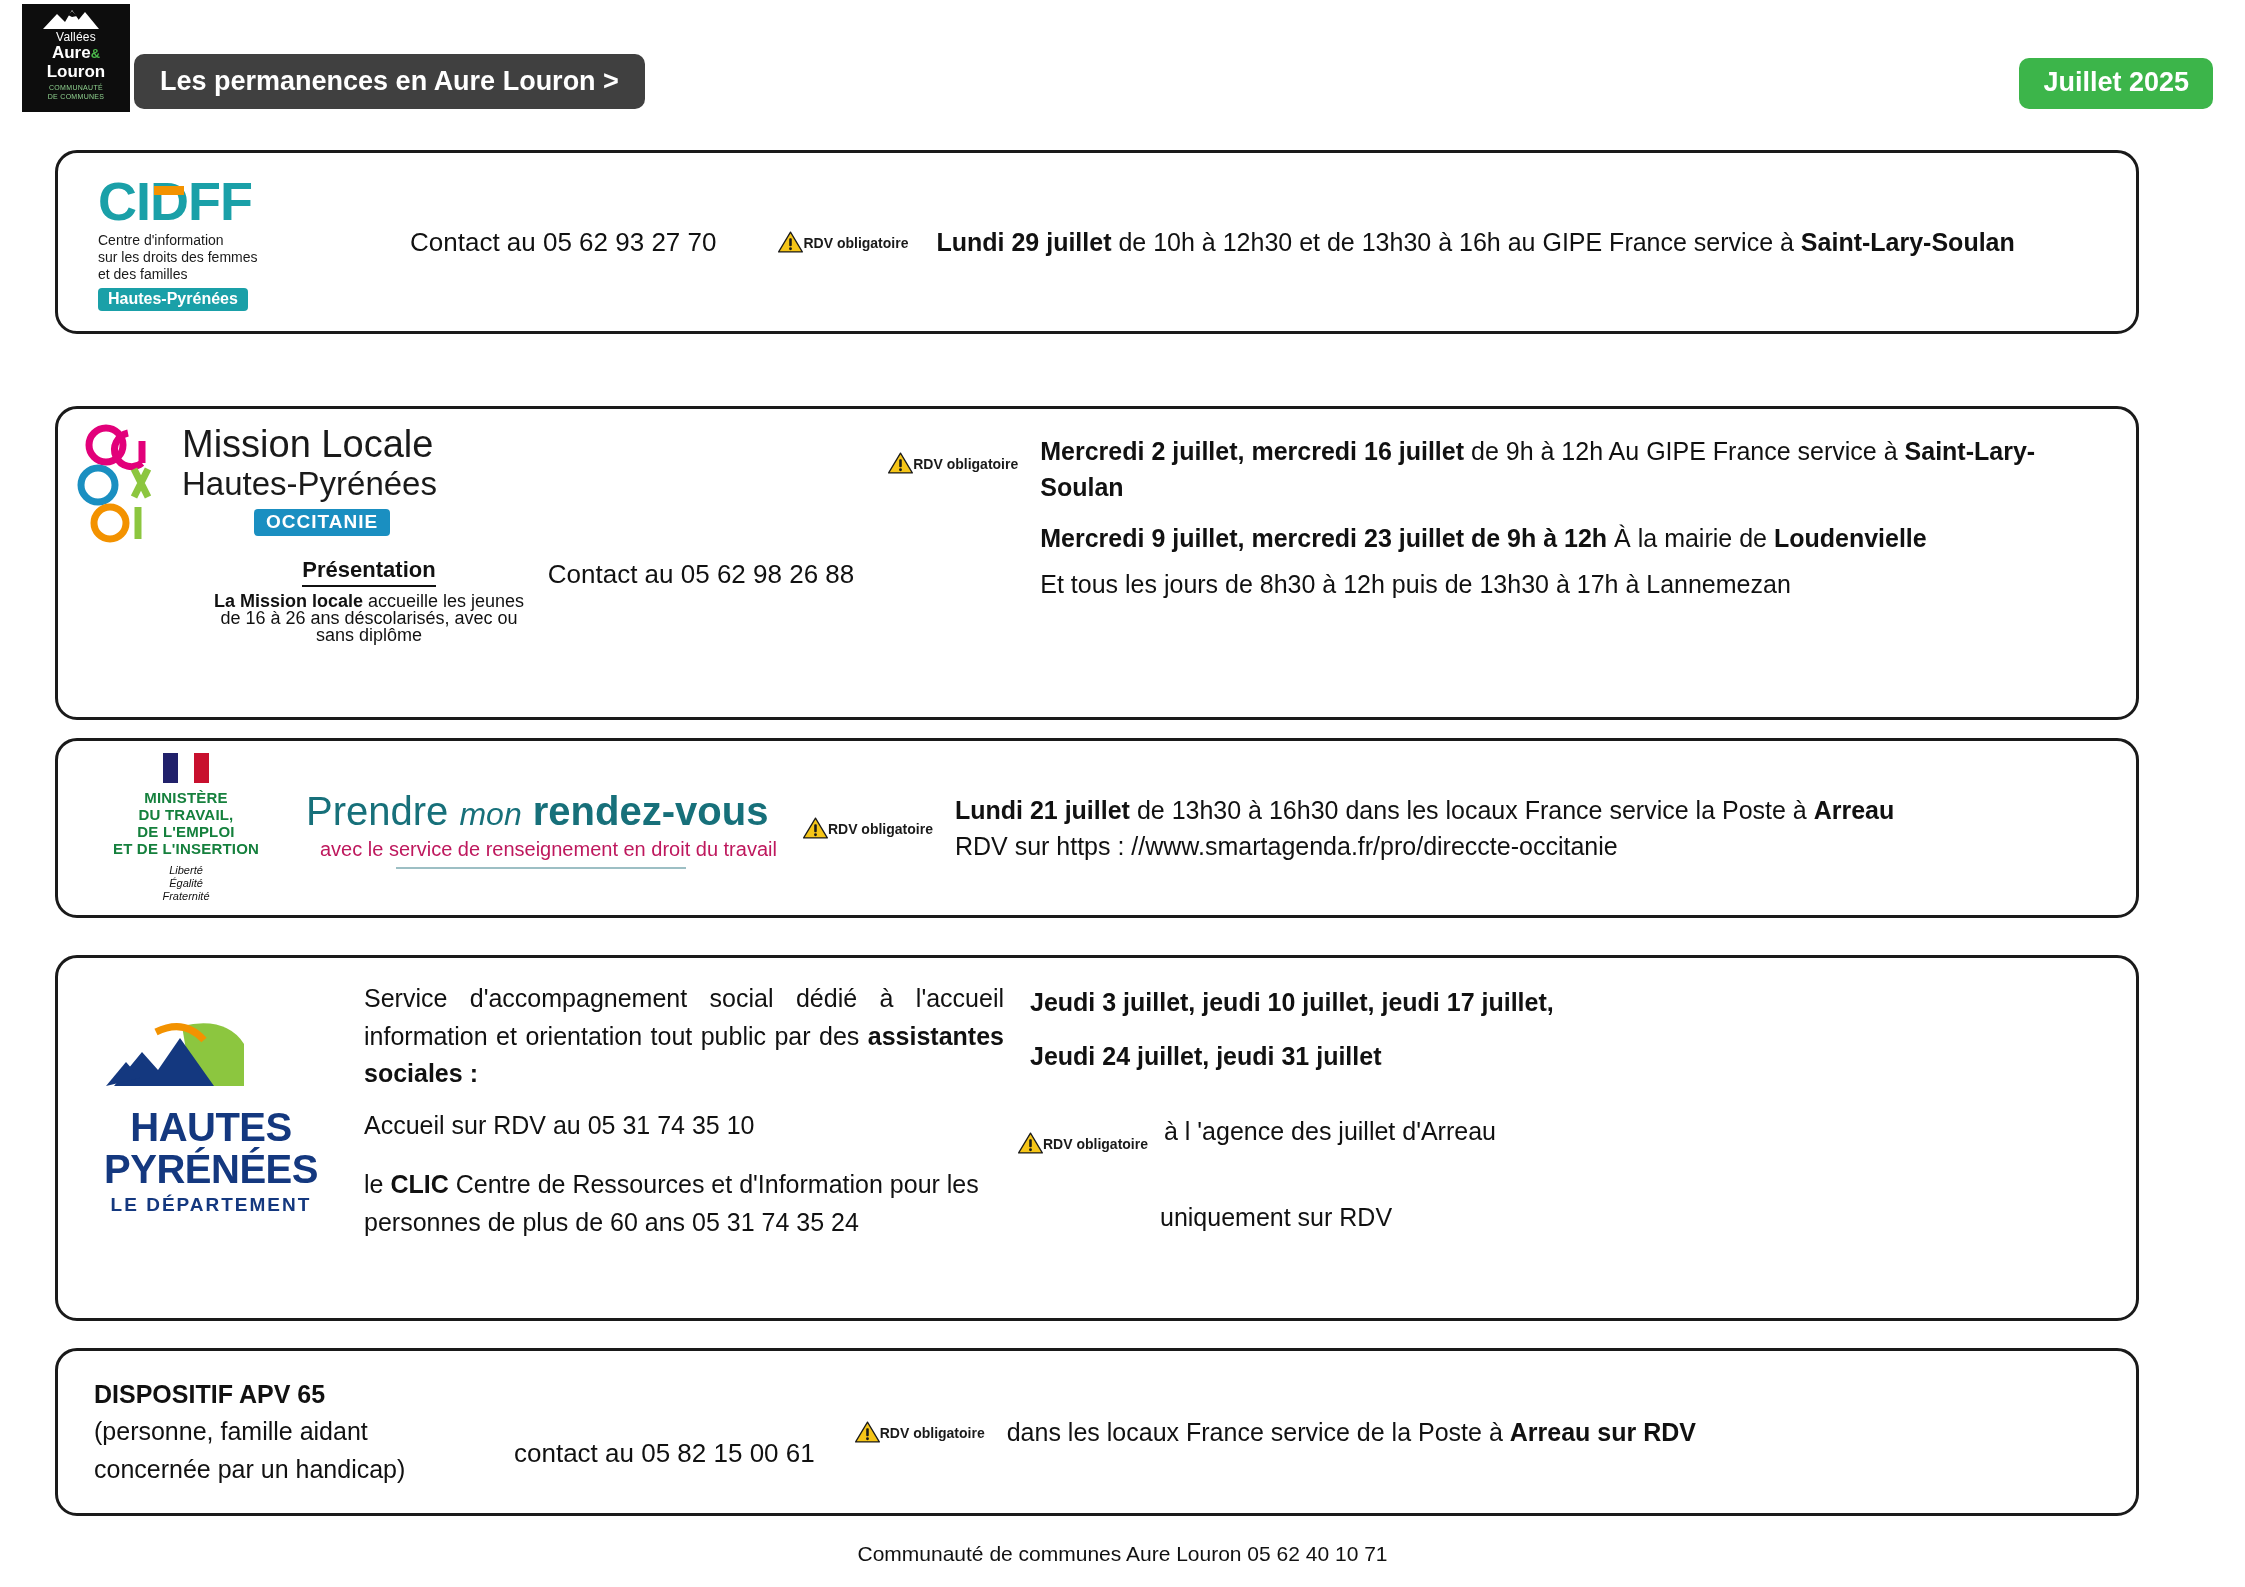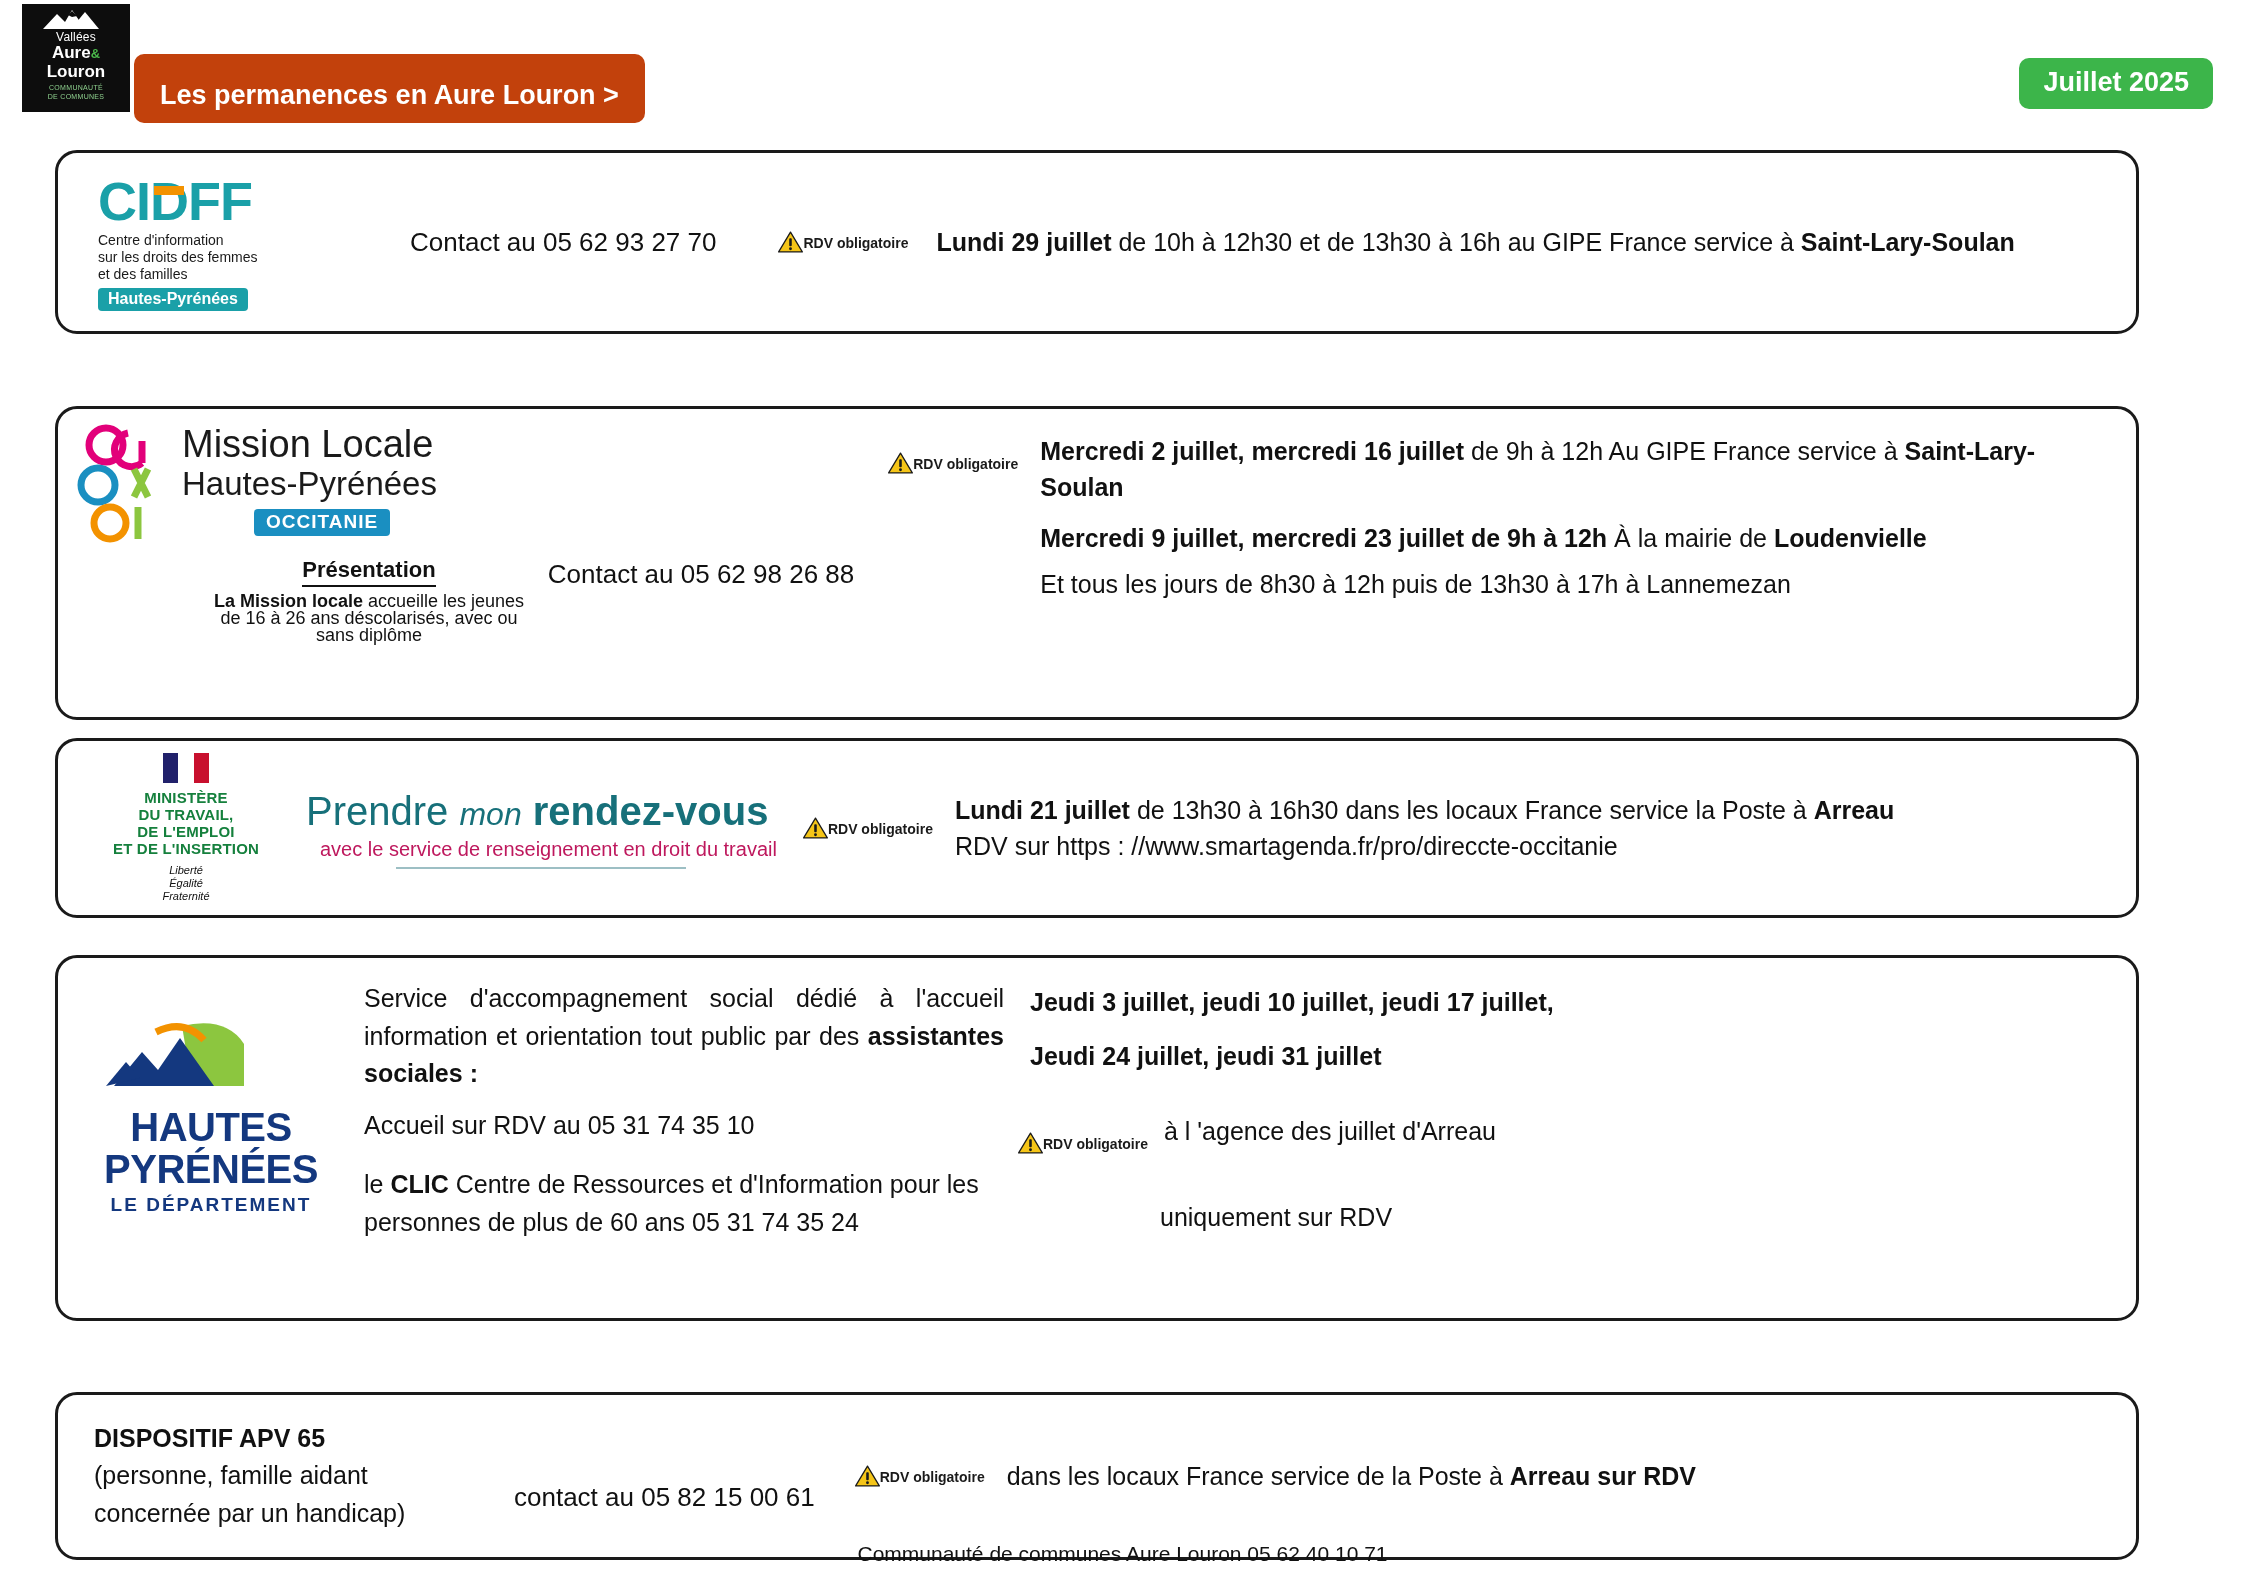--- a/index.html
+++ b/index.html
@@ -68,25 +68,25 @@
     font-size: 7px;
     letter-spacing: .3px;
     line-height: 9px;
     color: #8fd18f;
   }
 
   .title-pill {
     position: absolute;
     left: 134px;
     top: 54px;
-    background: #c2410c;
+    background: #404040;
     color: #ffffff;
     font-size: 27px;
     font-weight: bold;
-    padding: 26px 26px 12px 26px;
+    padding: 12px 26px 12px 26px;
     border-radius: 10px;
     white-space: nowrap;
   }
   .month-pill {
     position: absolute;
     right: 32px;
     top: 58px;
     background: #3cb54a;
     color: #ffffff;
     font-size: 27px;
@@ -509,21 +509,21 @@
           <div class="cap">RDV obligatoire</div>
         </div>
         <div class="schedule" style="margin-left:16px; margin-top:4px;">à l 'agence des juillet d'Arreau</div>
       </div>
 
       <div class="schedule" style="margin-left:130px; margin-top:22px;">uniquement sur RDV</div>
     </div>
   </div>
 </div>
 
-<div class="card" style="top:1392px; height:168px;">
+<div class="card" style="top:1348px; height:168px;">
   <div style="display:flex; align-items:center; height:100%; padding:0 18px; box-sizing:border-box;">
 
     <div class="body-text" style="width:430px; margin-left:18px; font-size:25px;">
       <div style="font-weight:bold;">DISPOSITIF APV 65</div>
       <div> (personne, famille aidant</div>
       <div>concernée par un handicap)</div>
     </div>
 
     <div class="contact" style="margin-top:42px; margin-left:-10px;">contact au 05 82 15 00 61</div>
 

